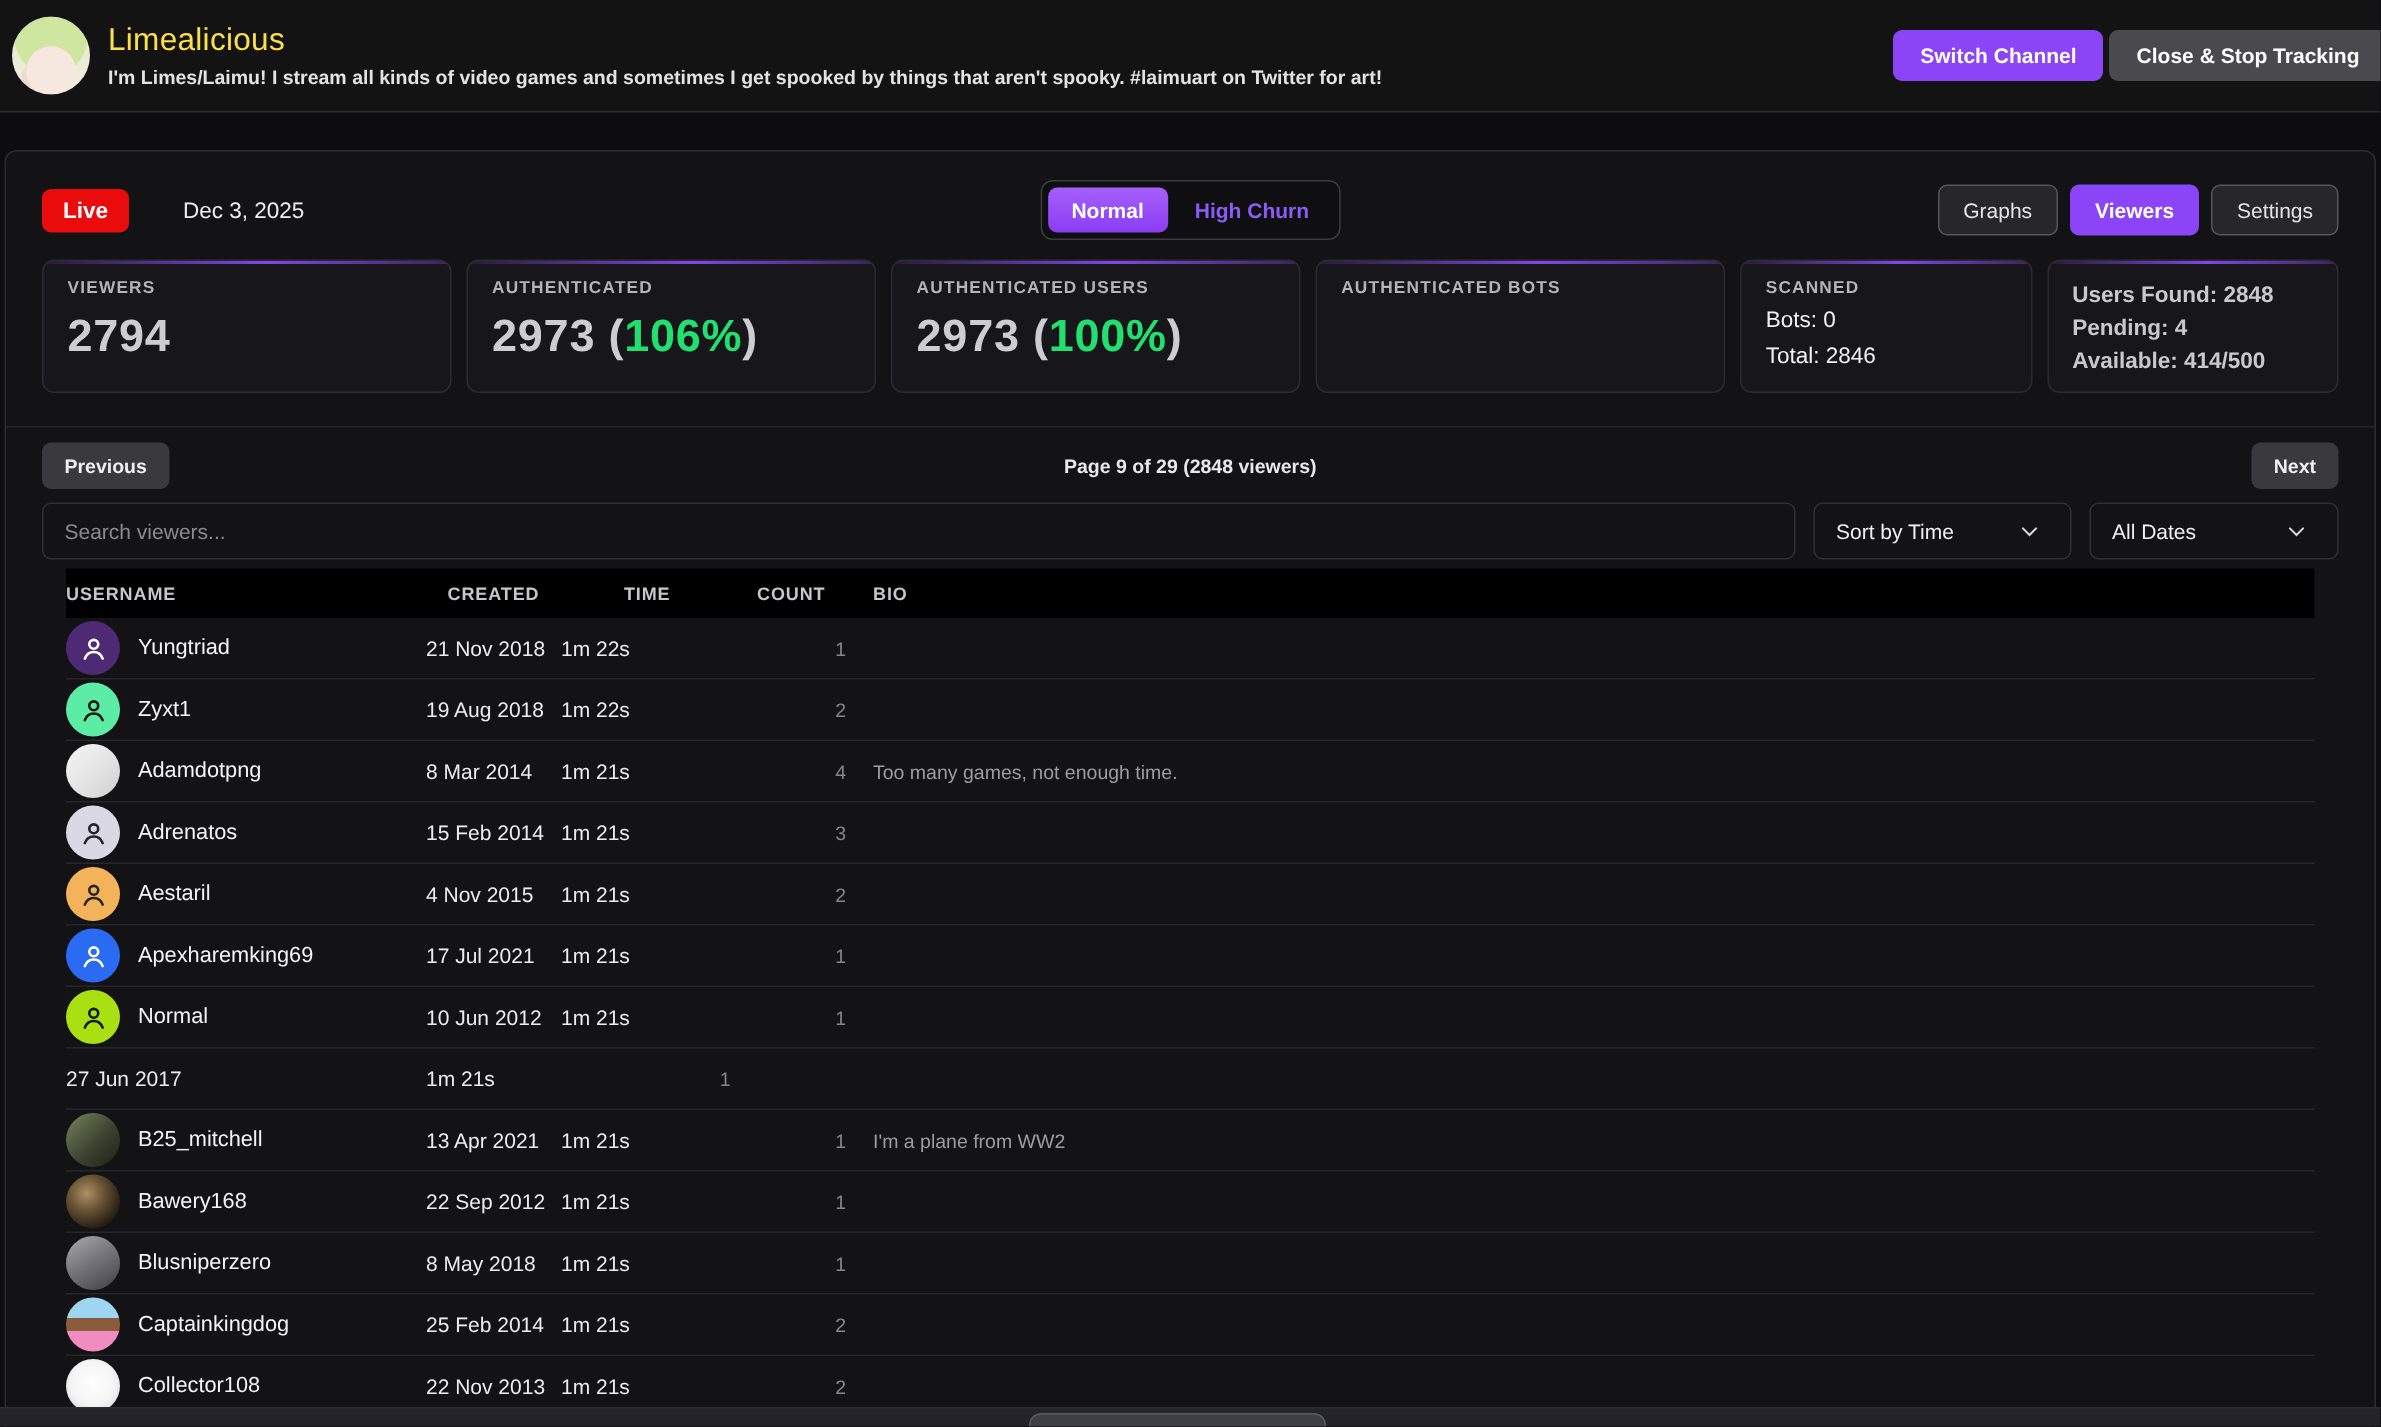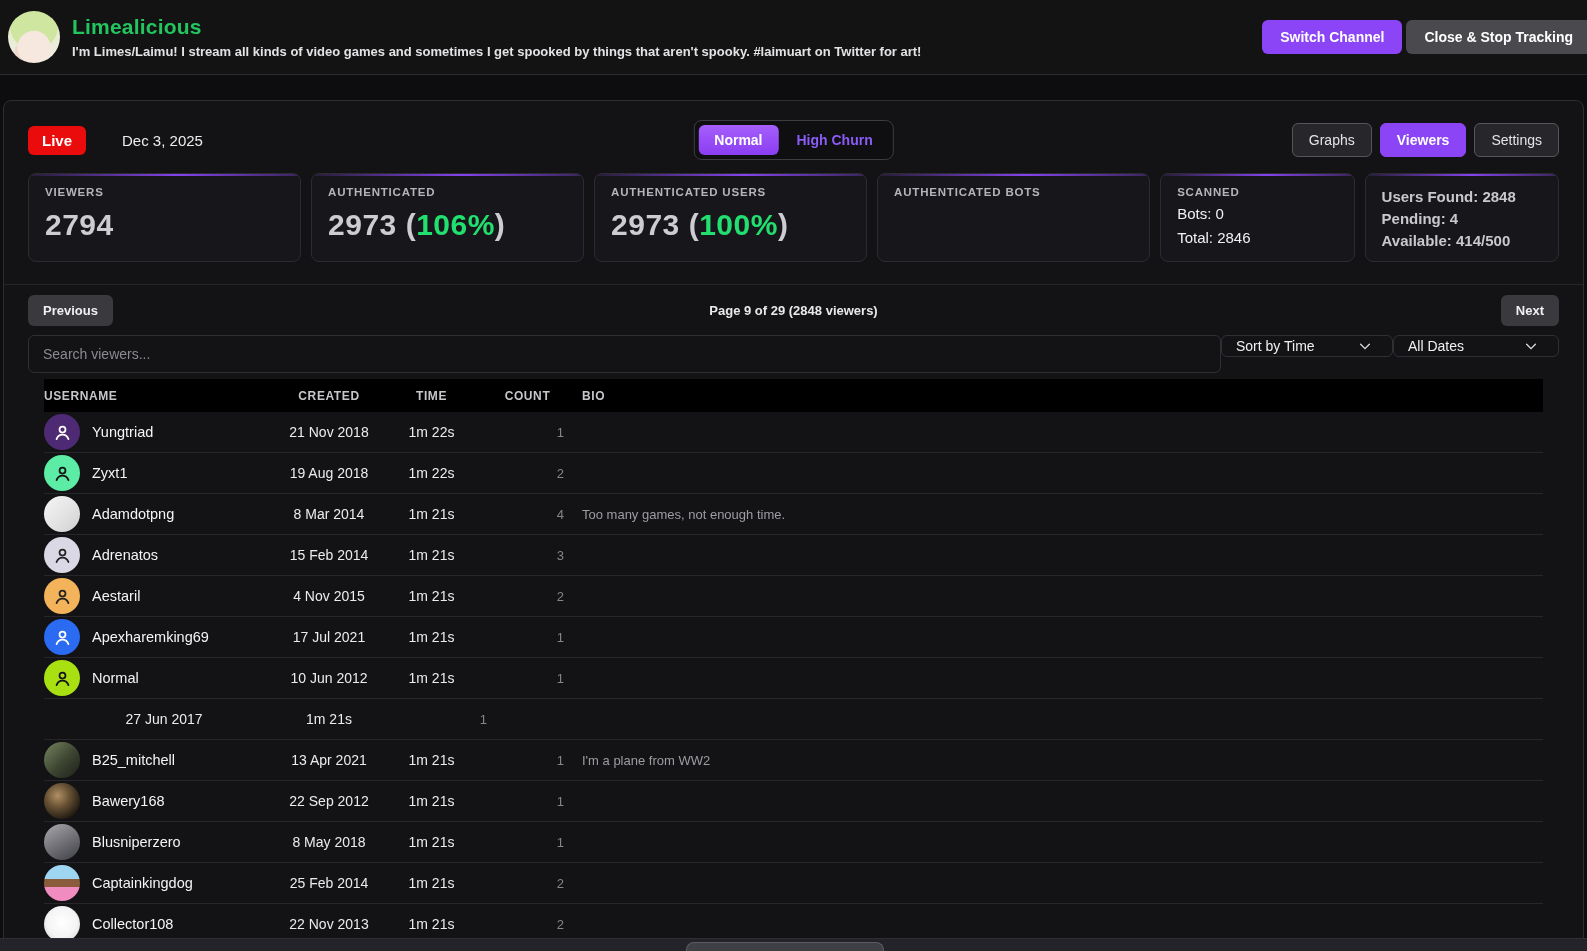--- a/index.html
+++ b/index.html
@@ -9,21 +9,21 @@
   
   .topbar { height:75px; background:#131314; border-bottom:1px solid #2c2c2e;
     display:flex; align-items:center; padding:0 0 0 8px; }
   .ch-avatar { width:52px; height:52px; border-radius:50%; flex:0 0 auto;
     background:
       radial-gradient(circle at 50% 70%, #f6e8de 0 36%, rgba(0,0,0,0) 38%),
       radial-gradient(circle at 32% 78%, #f0d9cc 0 18%, rgba(0,0,0,0) 20%),
       radial-gradient(circle at 50% 28%, #cfe6a0 0 52%, rgba(0,0,0,0) 54%),
       linear-gradient(180deg,#dfeec4 0%, #f2ece4 100%); }
   .ch-text { margin-left:12px; }
-  .ch-title { font-size:21px; font-weight:bold; color:#22c55e; letter-spacing:.2px; }
+  .ch-title { font-size:21px; font-weight:normal; color:#fde047; letter-spacing:.2px; }
   .ch-desc { font-size:13px; font-weight:bold; color:#e3e3e5; margin-top:5px; }
   .topbar-actions { margin-left:auto; display:flex; gap:4px; }
   .btn { border:none; cursor:pointer; font-family:inherit; font-weight:bold;
     font-size:14px; color:#ffffff; border-radius:6px; padding:9px 18px; }
   .btn-purple { background:#8b45f7; }
   .btn-gray { background:#4a4a4e; border-radius:6px 0 0 6px; margin-right:-4px; }
 
   
   .main { position:absolute; left:3px; right:3px; top:100px; height:870px;
     background:#131316; border:1px solid #2c2c32; border-radius:8px 8px 0 0; }
@@ -62,45 +62,45 @@
 
   
   .viewers { margin-top:22px; border-top:1px solid #26262a; padding:8px 24px 0 24px; }
   .pag-row { display:flex; align-items:center; height:34px; position:relative; }
   .pag-btn { background:#3a3a3e; border:none; color:#f0f0f2; font-family:inherit;
     font-weight:bold; font-size:13px; padding:8px 15px; border-radius:6px; cursor:pointer; }
   .pag-info { position:absolute; left:50%; transform:translateX(-50%);
     font-size:13px; font-weight:bold; color:#e9e9eb; }
   .pag-next { margin-left:auto; }
 
-  .toolbar { display:flex; margin-top:8px; }
+  .toolbar { display:flex; gap:12px; margin-top:8px; }
   .search { flex:1; background:#131316; border:1px solid #2f2f36; border-radius:6px;
     height:38px; color:#e8e8ea; font-family:inherit; font-size:14px; padding:0 14px; outline:none; }
   .search::placeholder { color:#8a8a90; }
   .selectbox { width:172px; background:#131316; border:1px solid #2f2f36; border-radius:6px;
-    height:22px; display:flex; align-items:center; padding:0 20px 0 14px; font-size:14px;
+    height:38px; display:flex; align-items:center; padding:0 20px 0 14px; font-size:14px;
     color:#f0f0f2; cursor:pointer; }
   .selectbox.dates { width:166px; }
   .chev { margin-left:auto; display:flex; }
 
   
   .vtable { margin:6px 16px 0 16px; }
   .thead { display:grid; grid-template-columns:240px 90px 115px 77px 1fr;
     background:#000000; height:33px; align-items:center; font-size:12px; font-weight:bold;
     letter-spacing:.6px; color:#c6c6cb; }
   .thead .h-user { padding-left:0; }
   .h-right { text-align:center; }
   .h-bio { padding-left:16px; }
   .trow { display:grid; grid-template-columns:240px 90px 115px 77px 1fr; height:41px;
     align-items:center; border-bottom:1px solid #27272b; }
   .name-cell { display:flex; align-items:center; grid-column:1; }
   .avatar { width:36px; height:36px; border-radius:50%; display:flex; align-items:center;
     justify-content:center; flex:0 0 auto; }
   .uname { margin-left:12px; font-size:14.5px; font-weight:500; color:#f4f4f6; cursor:pointer; }
-  .created, .time { text-align:center; font-size:14px; color:#ececee; }
+  .created, .time { text-align:left; font-size:14px; color:#ececee; }
   .count { text-align:right; font-size:13px; color:#85858a; padding-right:2px; }
   .bio { padding-left:16px; font-size:13px; color:#9c9ca2; white-space:nowrap;
     overflow:hidden; text-overflow:ellipsis; }
 
   
   .bottom-strip { position:absolute; left:0; right:0; bottom:0; height:13px;
     background:#232329; border-top:1px solid #2e2e36; }
   .bottom-frag { position:absolute; left:686px; bottom:0; width:198px; height:9px;
     background:#3f3f46; border:1px solid #5a5a60; border-bottom:none; border-radius:8px 8px 0 0; }
 </style>

